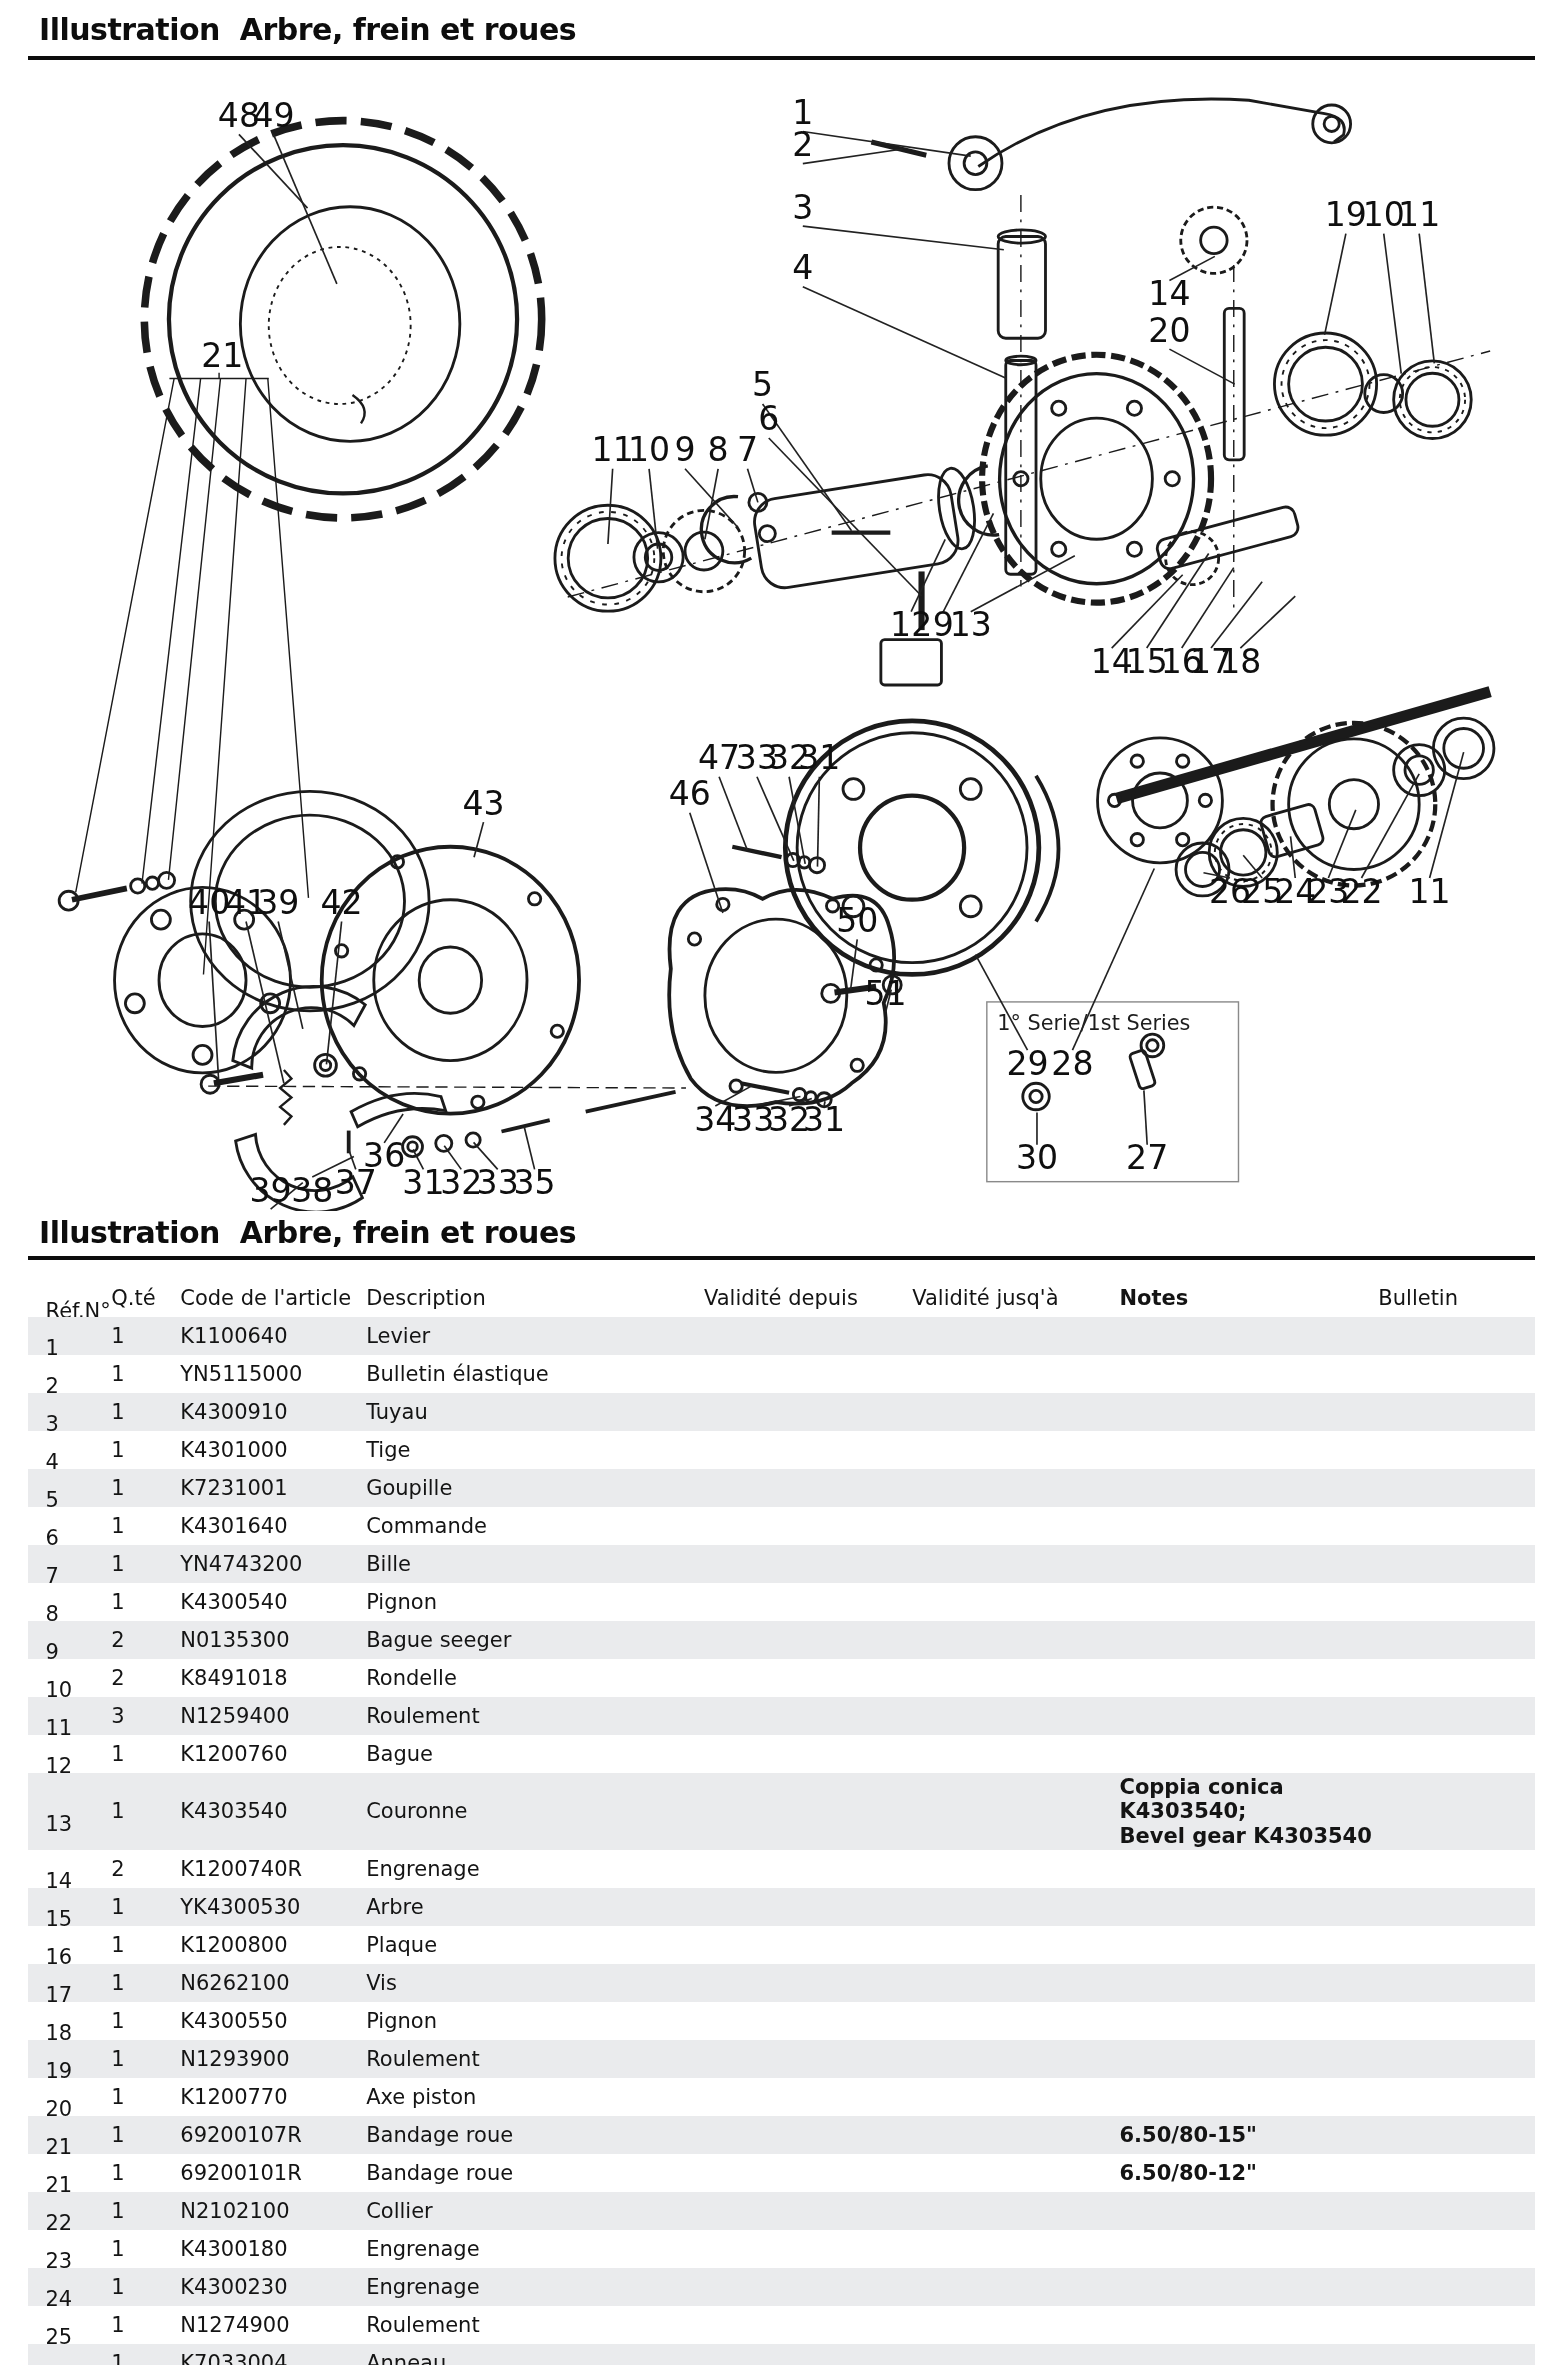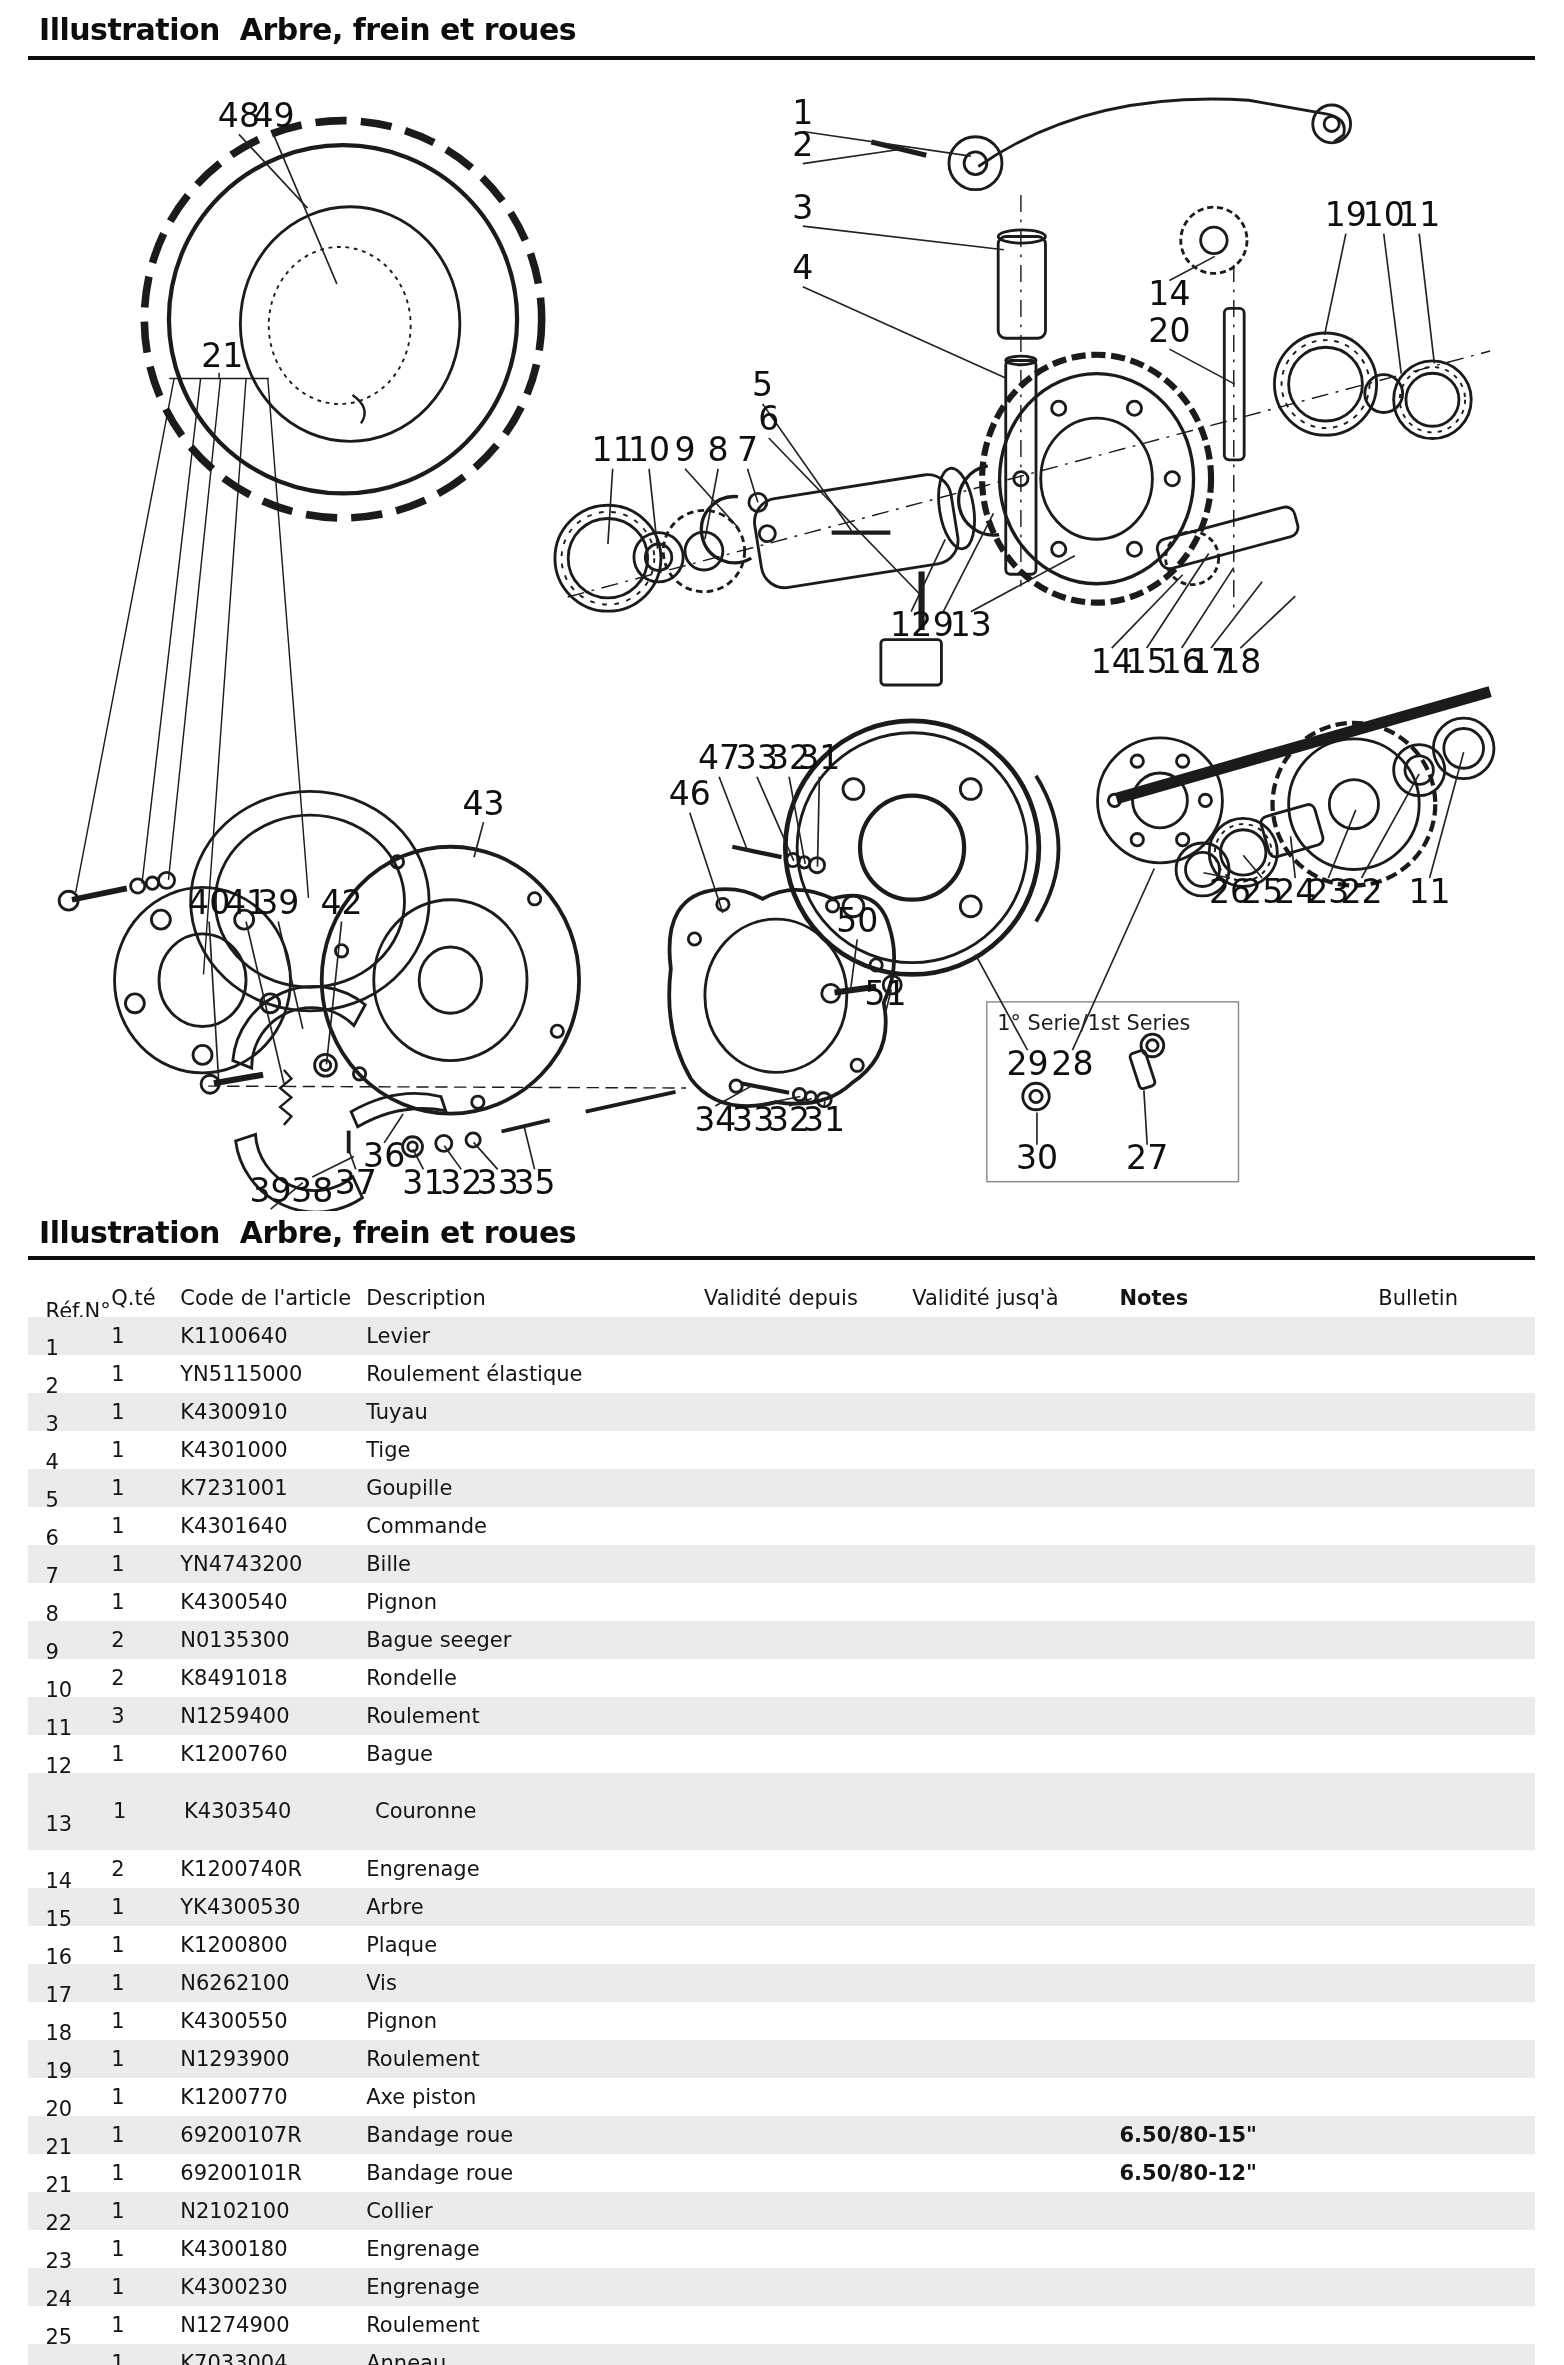--- a/index.html
+++ b/index.html
@@ -348,21 +348,21 @@
       <div class="cell c-desc">Levier</div>
       <div class="cell c-from"></div>
       <div class="cell c-to"></div>
       <div class="cell c-notes"></div>
       <div class="cell c-bul"></div>
     </div>
       <div class="row">
       <div class="cell c-ref">2</div>
       <div class="cell c-qty">1</div>
       <div class="cell c-code">YN5115000</div>
-      <div class="cell c-desc">Roulement élastique</div>
+      <div class="cell c-desc">Bulletin élastique</div>
       <div class="cell c-from"></div>
       <div class="cell c-to"></div>
       <div class="cell c-notes"></div>
       <div class="cell c-bul"></div>
     </div>
       <div class="row shaded">
       <div class="cell c-ref">3</div>
       <div class="cell c-qty">1</div>
       <div class="cell c-code">K4300910</div>
       <div class="cell c-desc">Tuyau</div>
@@ -461,20 +461,22 @@
       <div class="cell c-notes"></div>
       <div class="cell c-bul"></div>
     </div>
       <div class="row shaded tall">
       <div class="cell c-ref">13</div>
       <div class="cell c-qty">1</div>
       <div class="cell c-code">K4303540</div>
       <div class="cell c-desc">Couronne</div>
       <div class="cell c-from"></div>
       <div class="cell c-to"></div>
+      <div class="cell c-notes">Coppia conica K4303540;
+Bevel gear K4303540</div>
       <div class="cell c-bul"></div>
     </div>
       <div class="row">
       <div class="cell c-ref">14</div>
       <div class="cell c-qty">2</div>
       <div class="cell c-code">K1200740R</div>
       <div class="cell c-desc">Engrenage</div>
       <div class="cell c-from"></div>
       <div class="cell c-to"></div>
       <div class="cell c-notes"></div>

